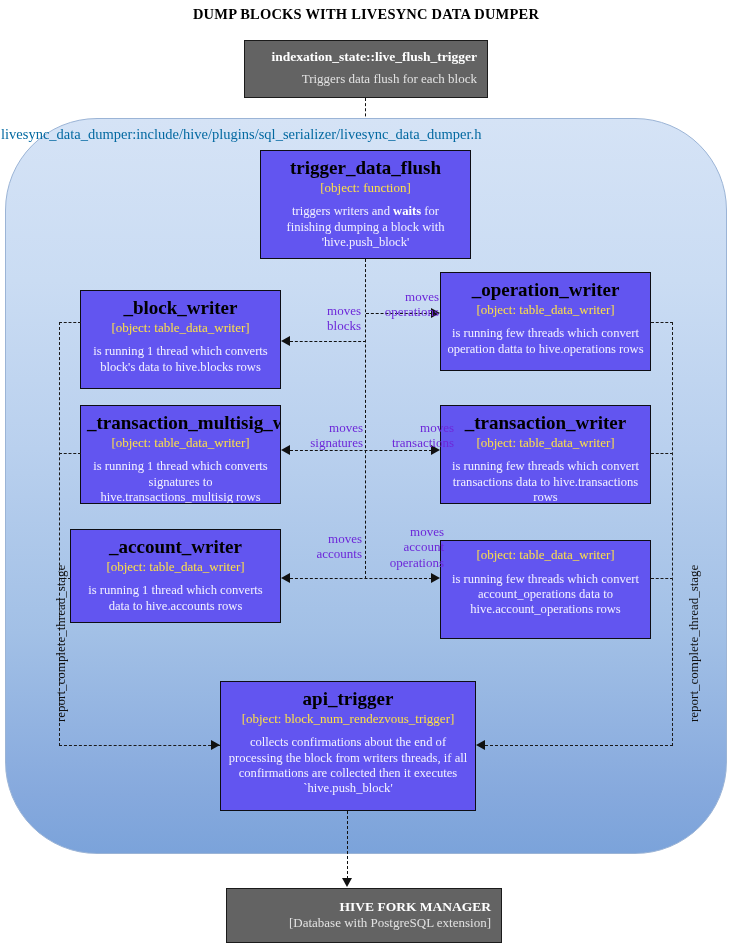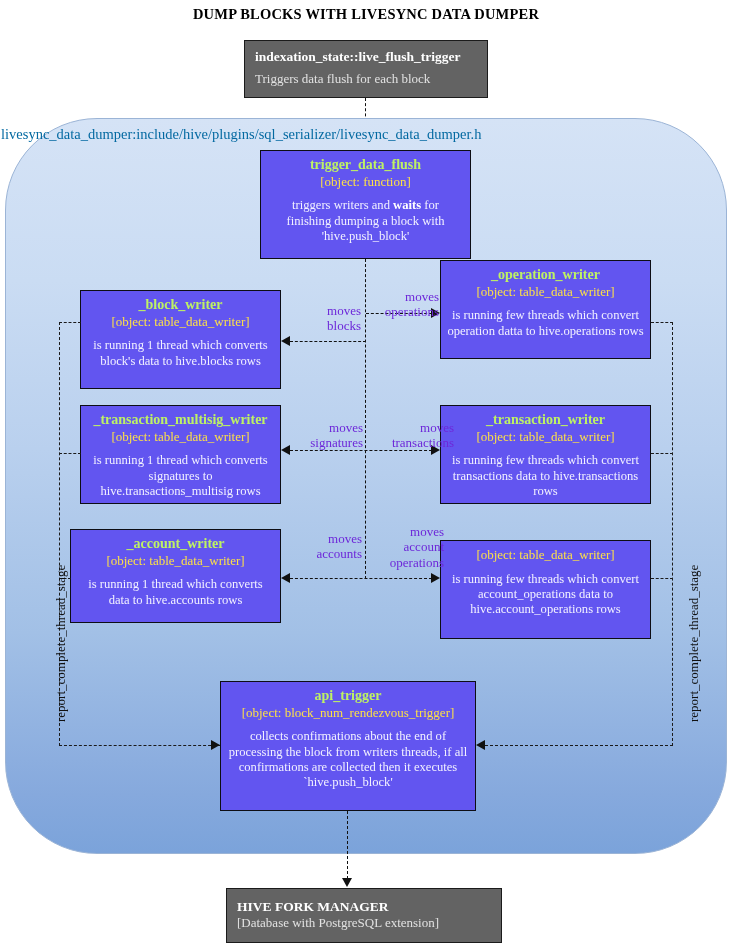--- a/index.html
+++ b/index.html
@@ -30,21 +30,21 @@
     color: #000000;
   }
 
   
   .ext-box {
     position: absolute;
     box-sizing: border-box;
     background: #636363;
     border: 1px solid #1b1b1b;
     color: #ffffff;
-    text-align: left;
+    text-align: right;
     padding: 7px 10px 8px 10px;
     line-height: 1.28;
   }
   .ext-box .t1 {
     font-weight: bold;
     font-size: 13.5px;
     color: #ffffff;
     white-space: nowrap;
   }
   .ext-box .t2 {
@@ -82,22 +82,22 @@
     background: #6255f0;
     border: 1px solid #0d0d14;
     color: #ffffff;
     text-align: center;
     padding: 6px 6px 8px 6px;
     line-height: 1.2;
     overflow: hidden;
   }
   .node .n-title {
     font-weight: bold;
-    font-size: 14px;
-    color: #bef264;
+    font-size: 19px;
+    color: #000000;
     white-space: nowrap;
   }
   .node .n-type {
     font-size: 13px;
     color: #fde047;
     white-space: nowrap;
   }
   .node .n-gap { height: 9px; }
   .node .n-desc {
     font-size: 12.6px;
@@ -197,21 +197,21 @@
 
   <div class="v-dash" style="left:365px; top:259px; height:320px;"></div>
 
   <div class="node" style="left:80px; top:290px; width:201px; height:99px;">
     <div class="n-title">_block_writer</div>
     <div class="n-type">[object: table_data_writer]</div>
     <div class="n-gap"></div>
     <div class="n-desc">is running 1 thread which converts block's data  to hive.blocks rows</div>
   </div>
 
-  <div class="node" style="left:440px; top:260px; width:211px; height:99px;">
+  <div class="node" style="left:440px; top:272px; width:211px; height:99px;">
     <div class="n-title">_operation_writer</div>
     <div class="n-type">[object: table_data_writer]</div>
     <div class="n-gap"></div>
     <div class="n-desc">is running few threads which convert operation datta to hive.operations rows</div>
   </div>
 
   <div class="h-dash" style="left:290px; top:341px; width:76px;"></div>
   <div class="arrow arrow-left" style="left:281px; top:336px;"></div>
   <div class="edge-label" style="left:291px; top:303px; width:70px;">
     <div>moves</div>

